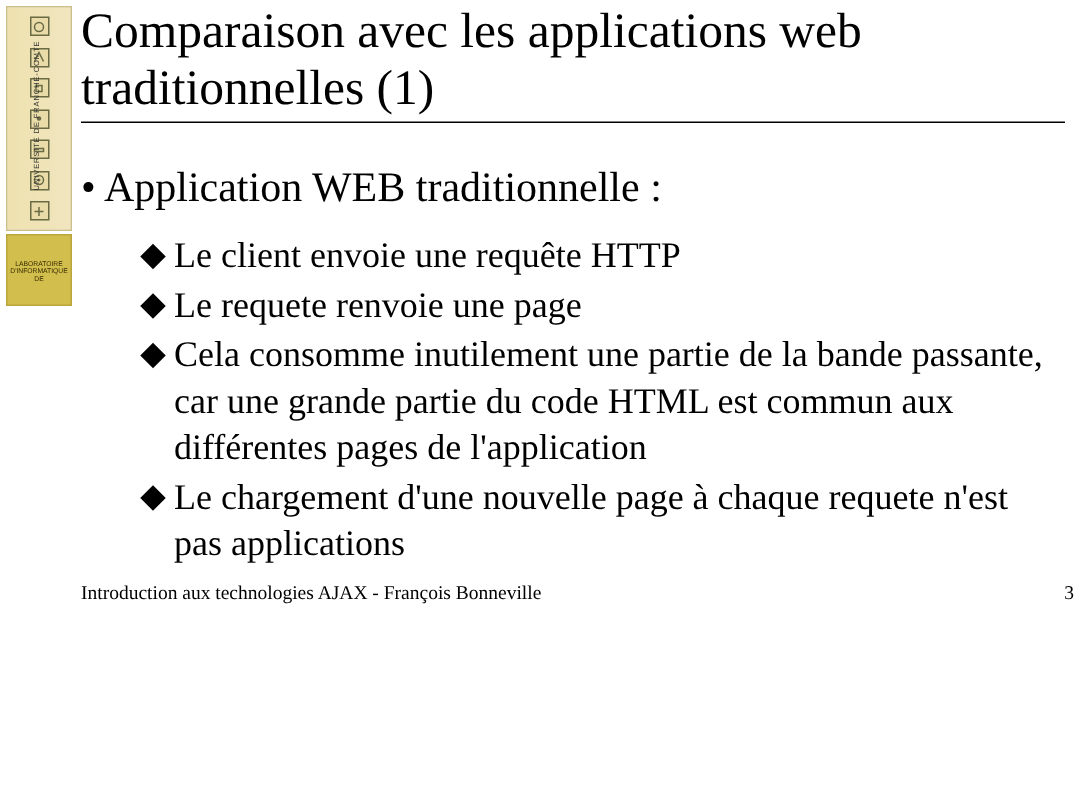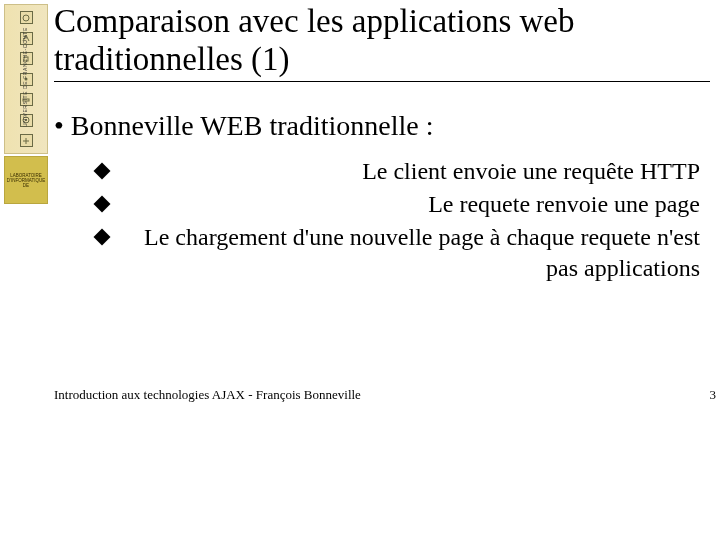--- a/index.html
+++ b/index.html
@@ -105,21 +105,20 @@
     font-size: 28px;
     margin: 0 0 14px 0;
   }
   .bullet-main::before {
     content: "• ";
   }
   .sub-list {
     margin: 0 0 0 42px;
     font-size: 24px;
     line-height: 31px;
-    text-align: right;
   }
   .sub-item {
     display: flex;
     align-items: flex-start;
     margin-bottom: 2px;
   }
   .diamond {
     flex: 0 0 auto;
     width: 12px;
     height: 12px;
@@ -191,29 +190,33 @@
         </div>
     </div>
     <div class="logo-label">UNIVERSITE DE FRANCHE-COMTE</div>
     <div class="logo-bottom">LABORATOIRE D'INFORMATIQUE DE</div>
   </div>
 
   <div class="title">Comparaison avec les applications web traditionnelles (1)</div>
   <div class="title-underline"></div>
 
   <div class="content">
-    <div class="bullet-main">Bonneville WEB traditionnelle :</div>
+    <div class="bullet-main">Application WEB traditionnelle :</div>
     <div class="sub-list">
       <div class="sub-item">
         <div class="diamond"></div>
         <div class="sub-text">Le client envoie une requête HTTP</div>
       </div>
       <div class="sub-item">
         <div class="diamond"></div>
         <div class="sub-text">Le requete renvoie une page</div>
+      </div>
+      <div class="sub-item">
+        <div class="diamond"></div>
+        <div class="sub-text">Cela consomme inutilement une partie de la bande passante, car une grande partie du code HTML est commun aux différentes pages de l'application</div>
       </div>
       <div class="sub-item">
         <div class="diamond"></div>
         <div class="sub-text">Le chargement d'une nouvelle page à chaque requete n'est pas applications</div>
       </div>
     </div>
   </div>
 
   <div class="footer">Introduction aux technologies AJAX - François Bonneville</div>
   <div class="page-num">3</div>

